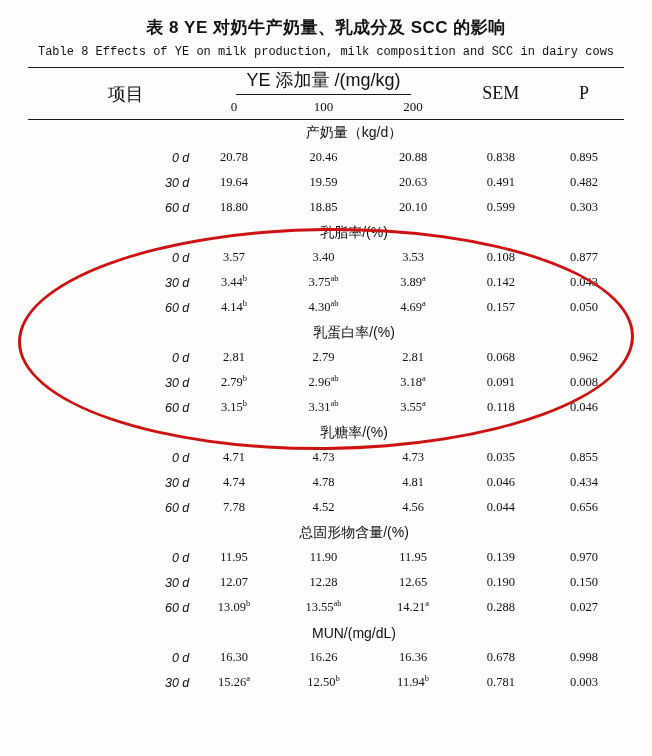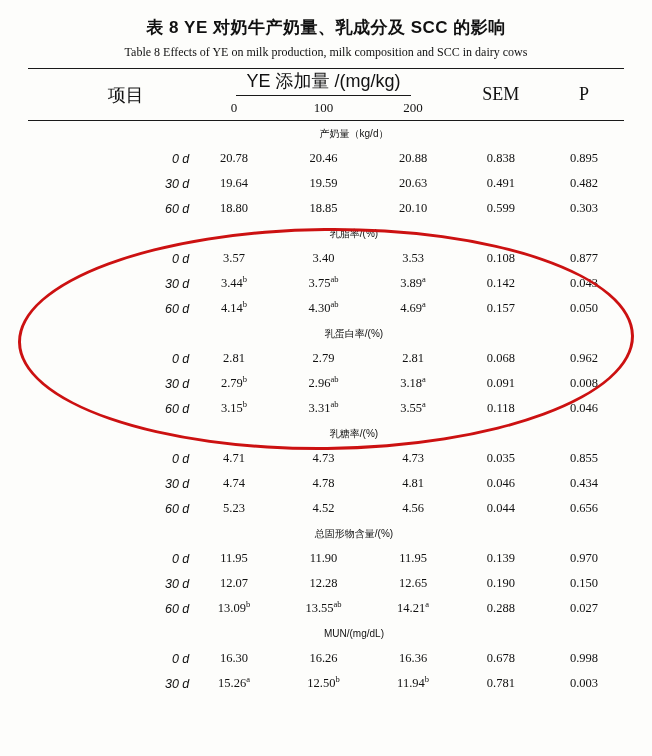--- a/index.html
+++ b/index.html
@@ -25,21 +25,21 @@
   .title-cn {
     text-align: center;
     font-family: "Liberation Sans", sans-serif;
     font-weight: bold;
     font-size: 17px;
     letter-spacing: 0.5px;
     margin: 6px 0 6px 0;
   }
   .title-en {
     text-align: center;
-    font-family: Liberation Serif, serif;
+    font-family: Liberation Mono, monospace;
     font-size: 12px;
     margin: 0 0 8px 0;
   }
   table.data {
     width: 100%;
     border-collapse: collapse;
     font-size: 12.5px;
   }
   table.data td, table.data th {
     padding: 0;
@@ -69,21 +69,21 @@
   .ye-underline {
     border-bottom: 1.1px solid #1a1a1a;
     display: inline-block;
     padding: 0 10px 2px 10px;
   }
   .group-row td {
     height: 25px;
     text-align: left;
     padding-left: 56px !important;
     font-family: "Liberation Sans", sans-serif;
-    font-size: 10px;
+    font-size: 14px;
   }
   .data-row td {
     height: 25px;
     font-size: 12.5px;
   }
   .data-row td.lbl {
     text-align: right;
     padding-left: 34px !important;
     font-family: "Liberation Sans", sans-serif;
     font-style: italic;
@@ -226,21 +226,21 @@
         <tr class="data-row">
           <td class="lbl col-item">30 d</td>
           <td class="col-d">4.74</td>
           <td class="col-d">4.78</td>
           <td class="col-d">4.81</td>
           <td class="col-sem">0.046</td>
           <td class="col-p">0.434</td>
         </tr>
         <tr class="data-row">
           <td class="lbl col-item">60 d</td>
-          <td class="col-d">5.23</td>
+          <td class="col-d">7.78</td>
           <td class="col-d">4.52</td>
           <td class="col-d">4.56</td>
           <td class="col-sem">0.044</td>
           <td class="col-p">0.656</td>
         </tr>
         <tr class="group-row">
           <td colspan="6">总固形物含量/(%)</td>
         </tr>
         <tr class="data-row">
           <td class="lbl col-item">0 d</td>

